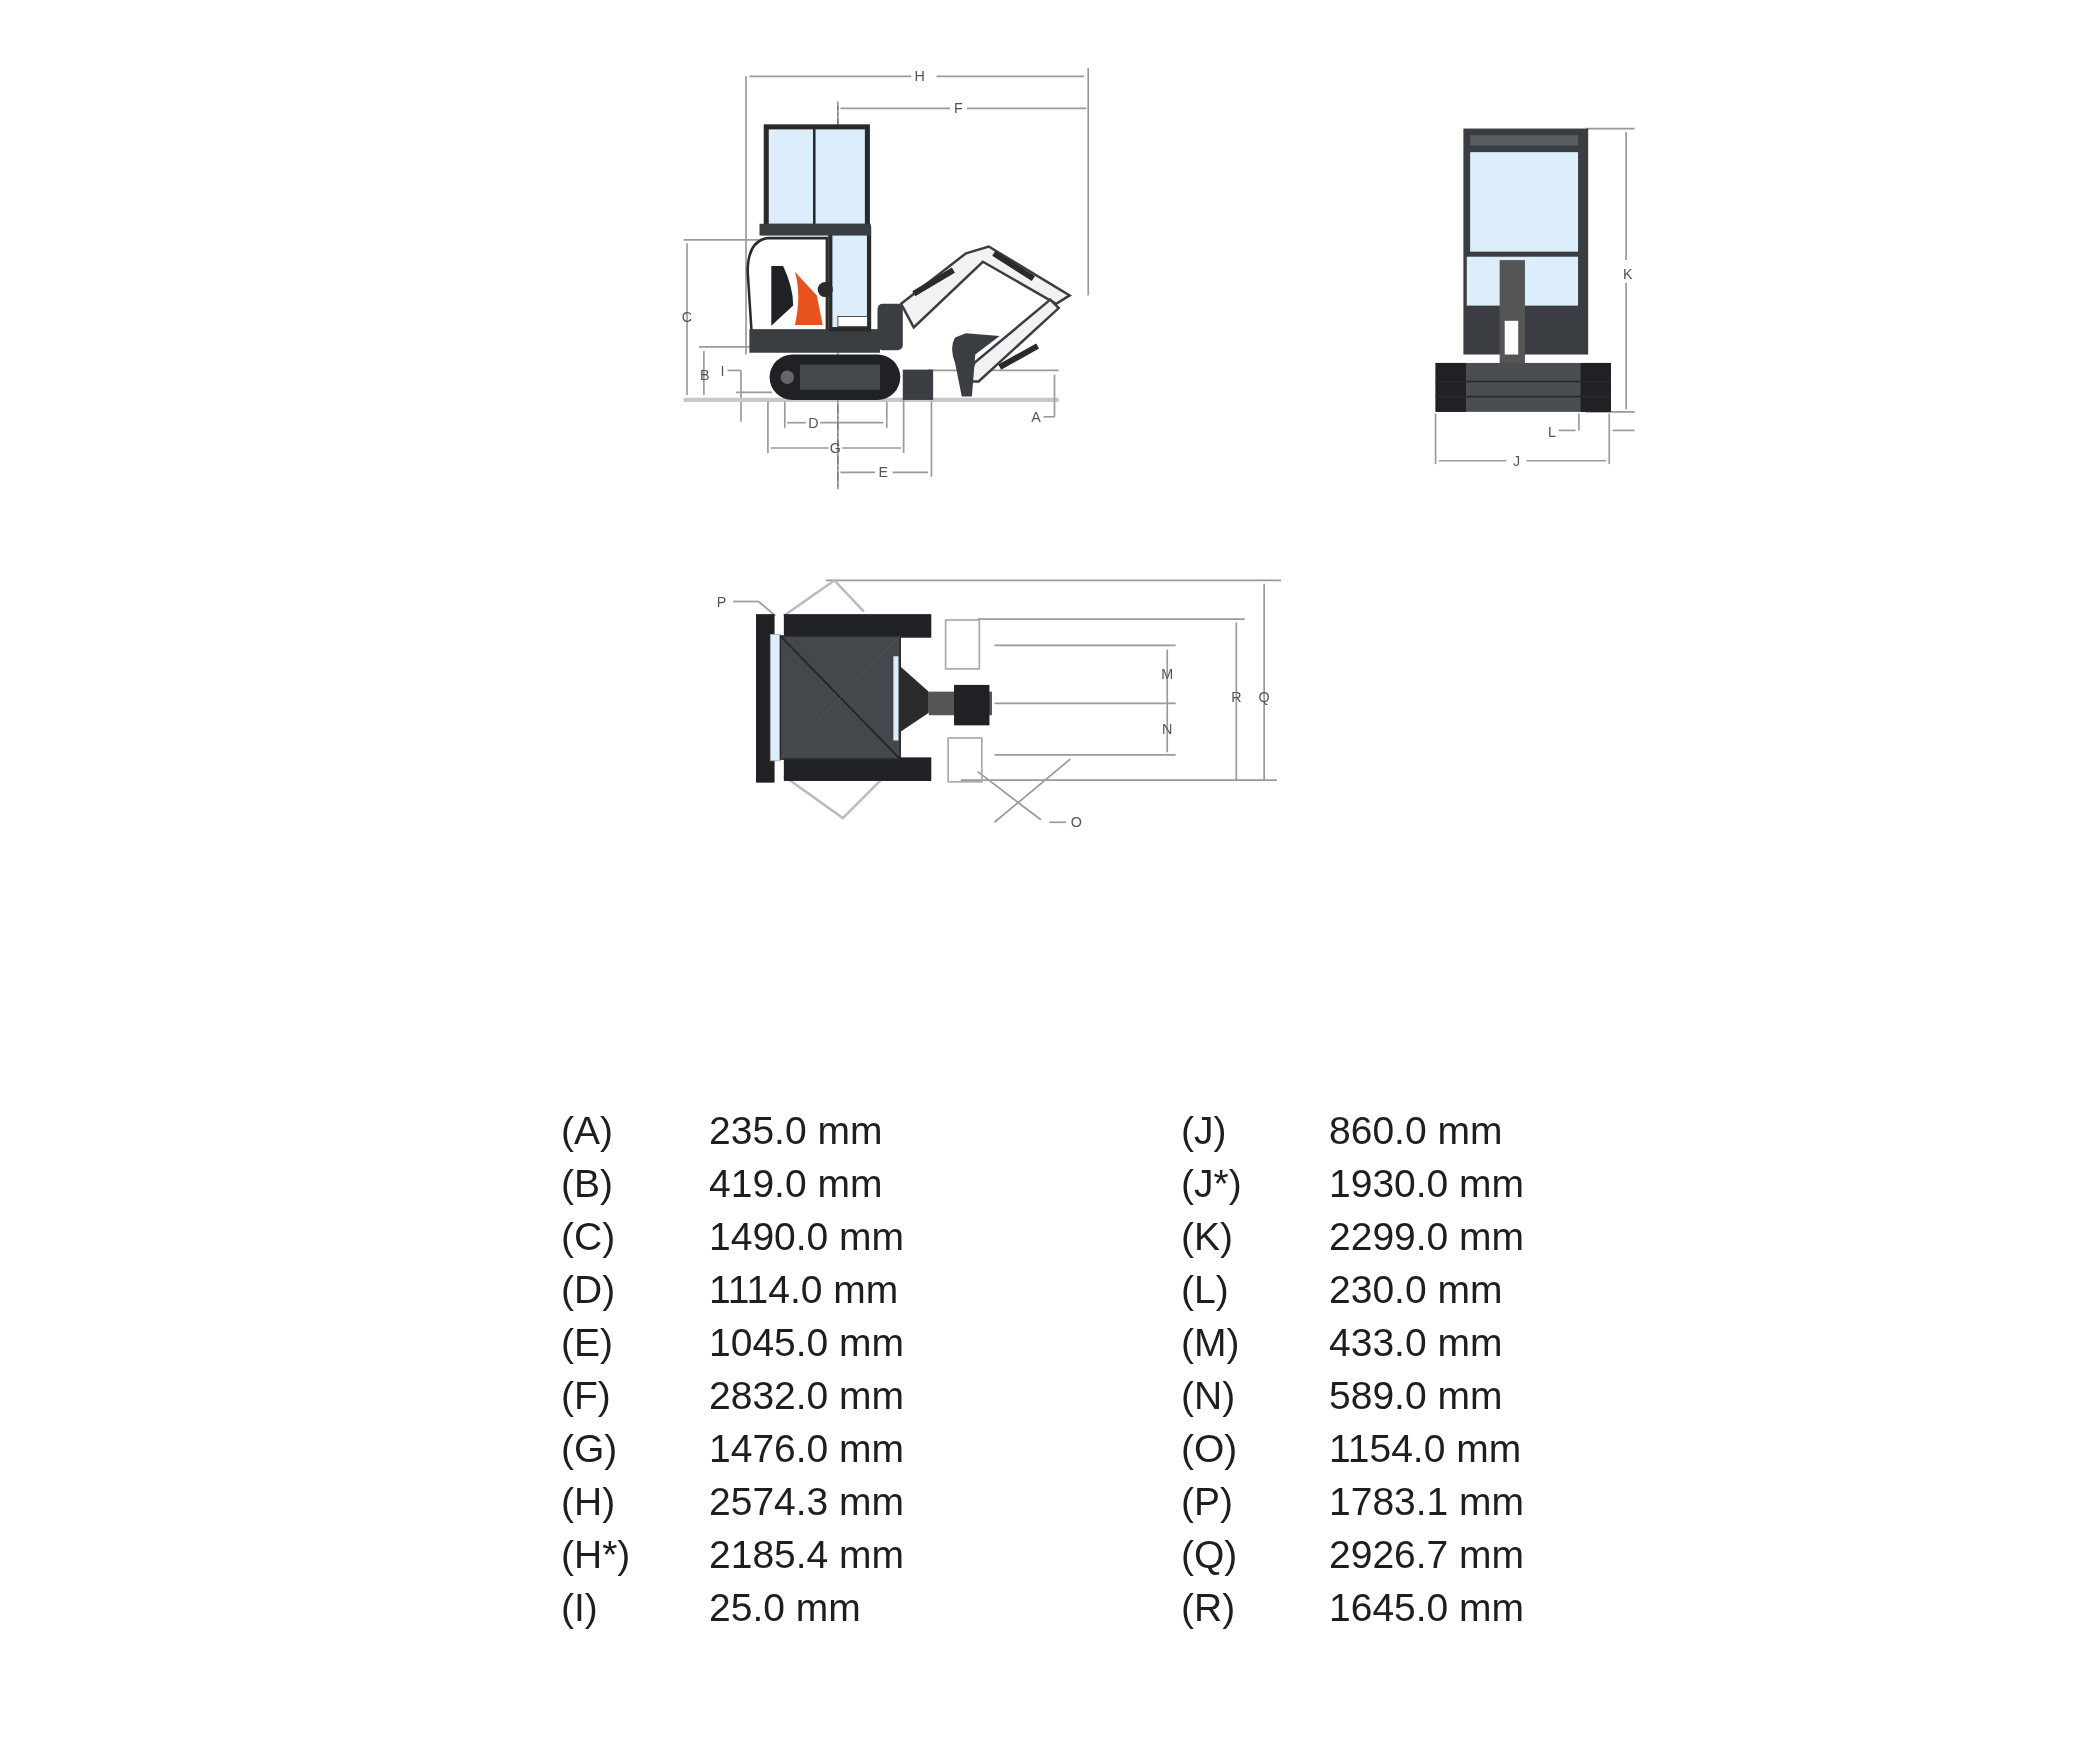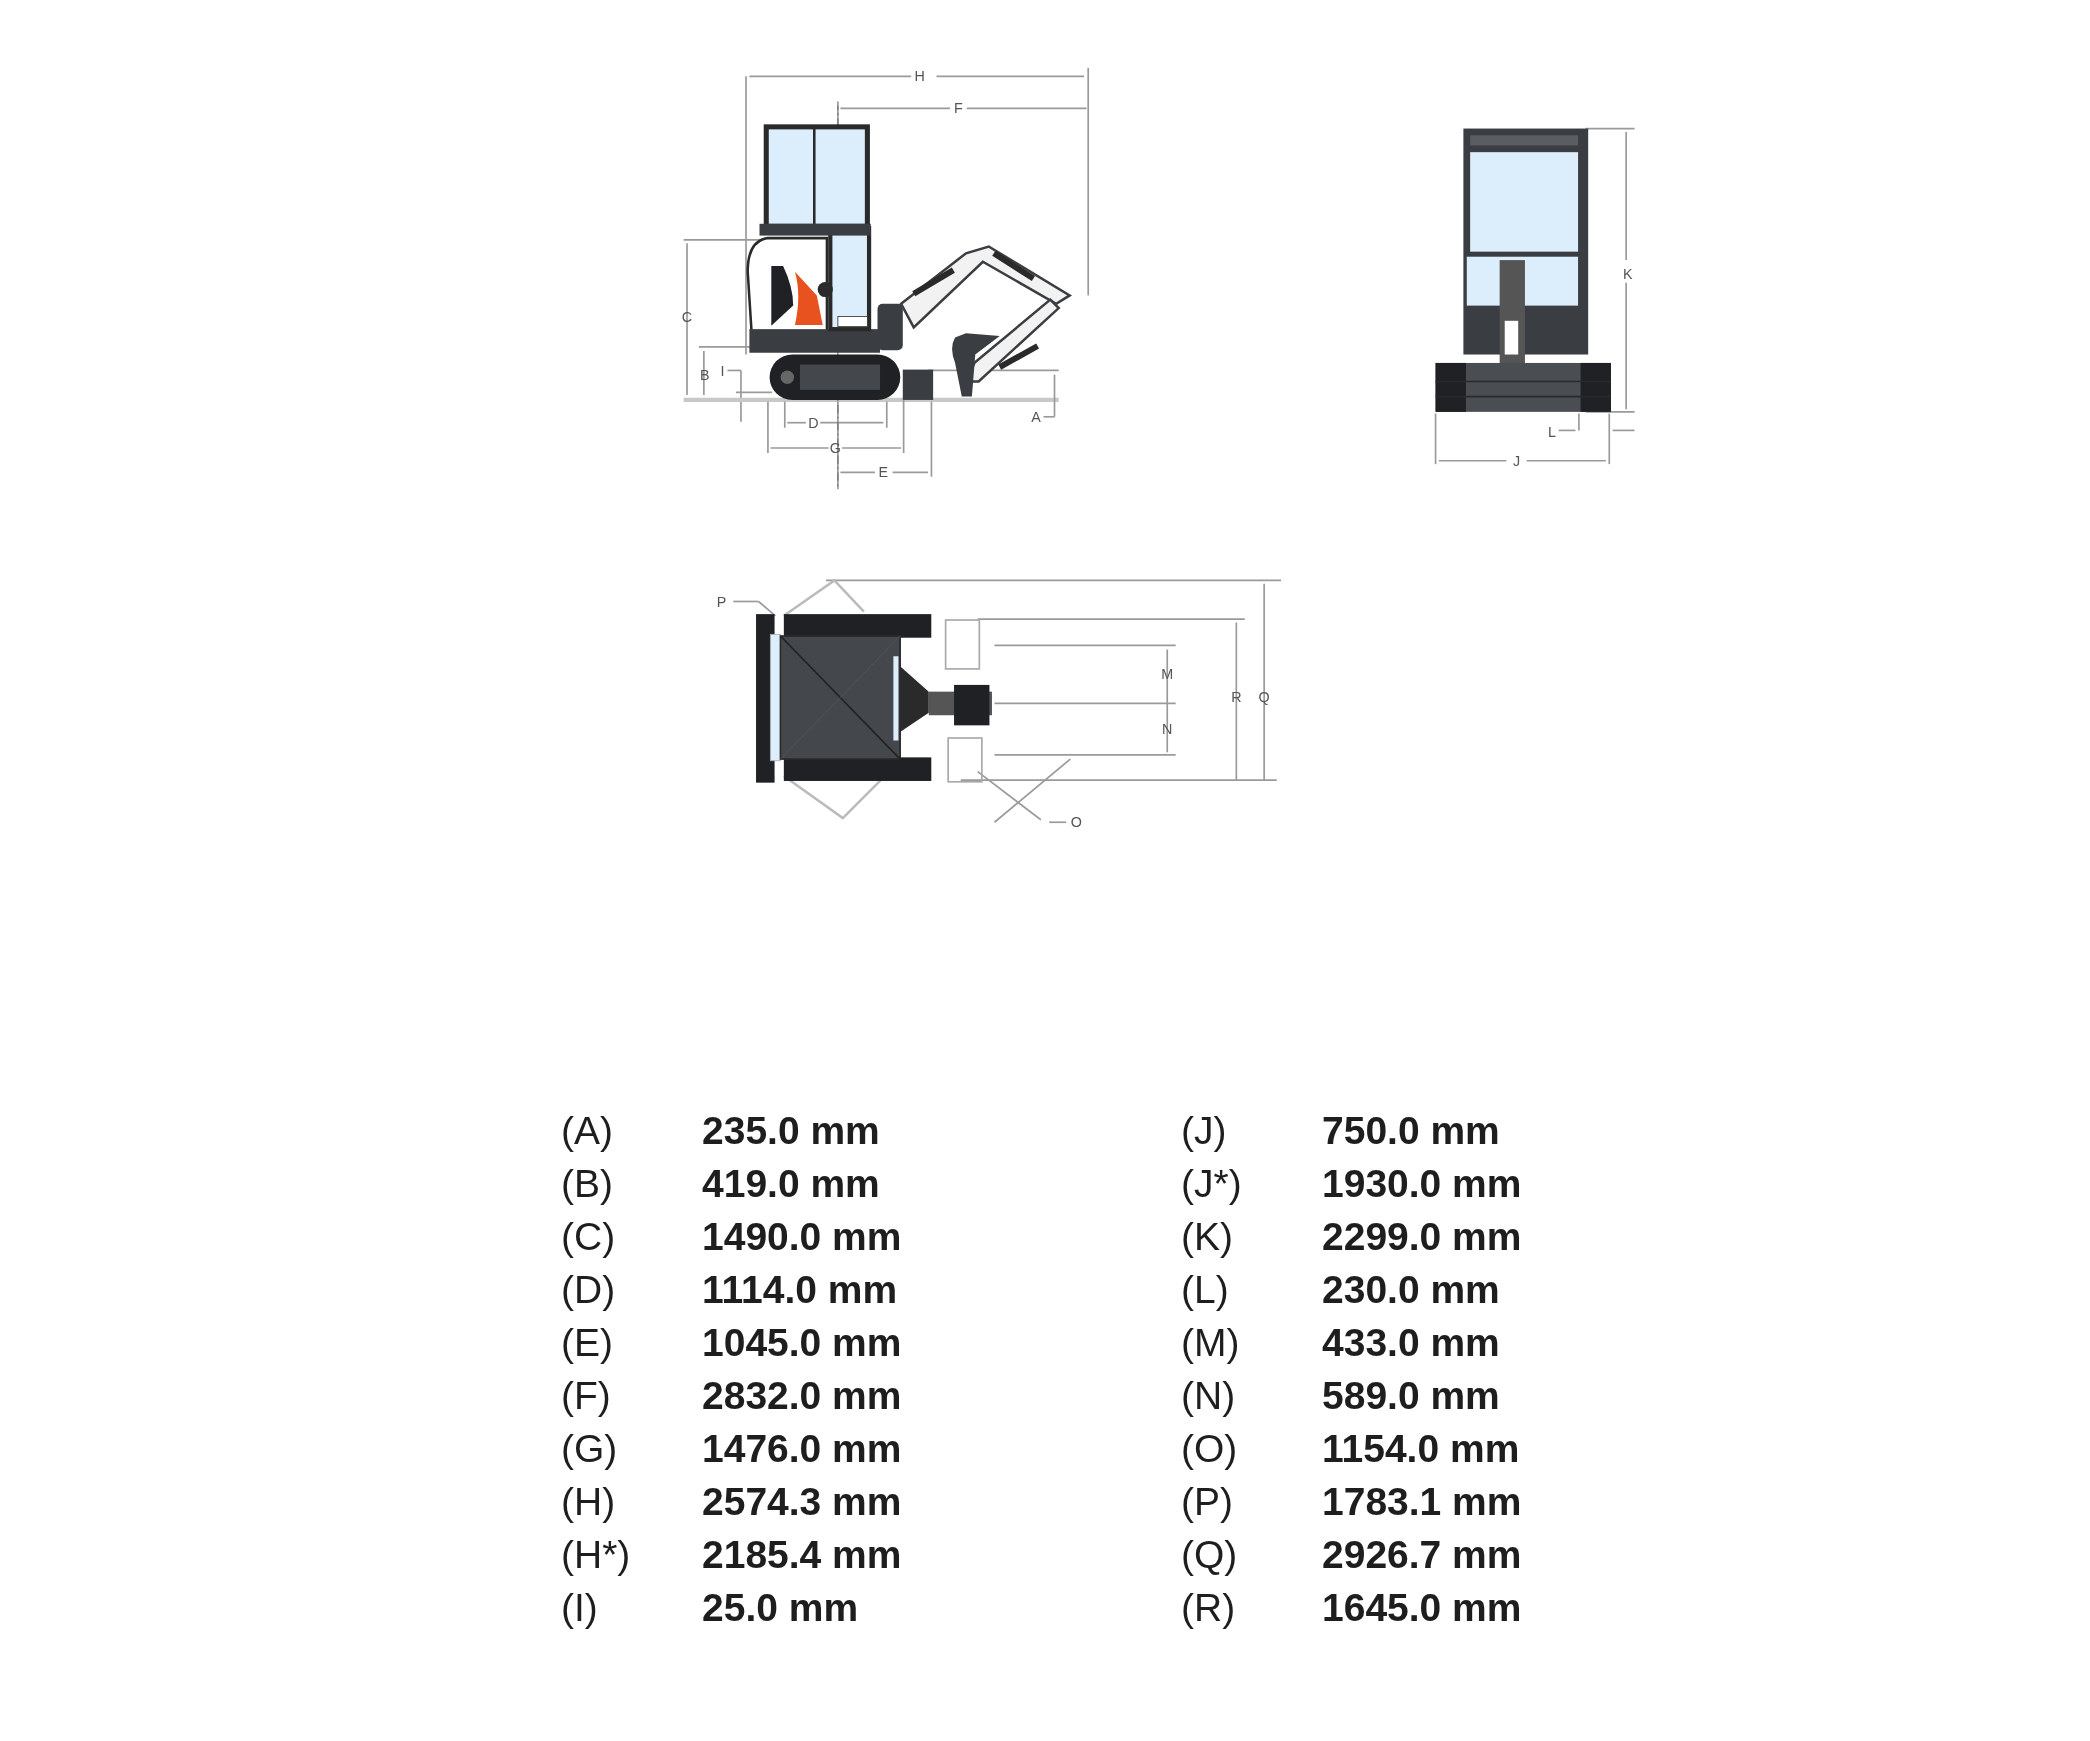--- a/index.html
+++ b/index.html
@@ -6,21 +6,21 @@
   body { width:2091px; height:1741px; position:relative; overflow:hidden;
          font-family:"Liberation Sans", sans-serif; color:#1a1a1a; }
   .view { position:absolute; }
   svg text { font-family:"Liberation Sans", sans-serif; fill:#555; }
   .specs { position:absolute; top:1105px; left:561px; width:1012px; }
   .col { position:absolute; top:0; }
   .col-left { left:0; }
   .col-right { left:620px; }
   .row { position:relative; height:53px; font-size:39px; line-height:52px; color:#1e1e1e; white-space:nowrap; }
   .row .code { position:absolute; left:0; }
-  .row .val { position:absolute; left:141px;font-weight:bold; }
+  .row .val { position:absolute; left:148px; }
 </style>
 </head>
 <body>
 
 <div class="view" style="left:675px;top:51px;width:641px;height:472px;">
   <svg width="641" height="472" viewBox="0 0 760 560">
     <g stroke="#9a9a9a" stroke-width="2" fill="none">
 
       <line x1="84" y1="30" x2="84" y2="360"></line>
         <line x1="1306" y1="0" x2="1306" y2="0"></line>
@@ -238,21 +238,21 @@
         <span class="val">2185.4 mm</span>
       </div>
     <div class="row">
         <span class="code">(I)</span>
         <span class="val">25.0 mm</span>
       </div>
   </div>
   <div class="col col-right">
     <div class="row">
         <span class="code">(J)</span>
-        <span class="val">750.0 mm</span>
+        <span class="val">860.0 mm</span>
       </div>
     <div class="row">
         <span class="code">(J*)</span>
         <span class="val">1930.0 mm</span>
       </div>
     <div class="row">
         <span class="code">(K)</span>
         <span class="val">2299.0 mm</span>
       </div>
     <div class="row">

